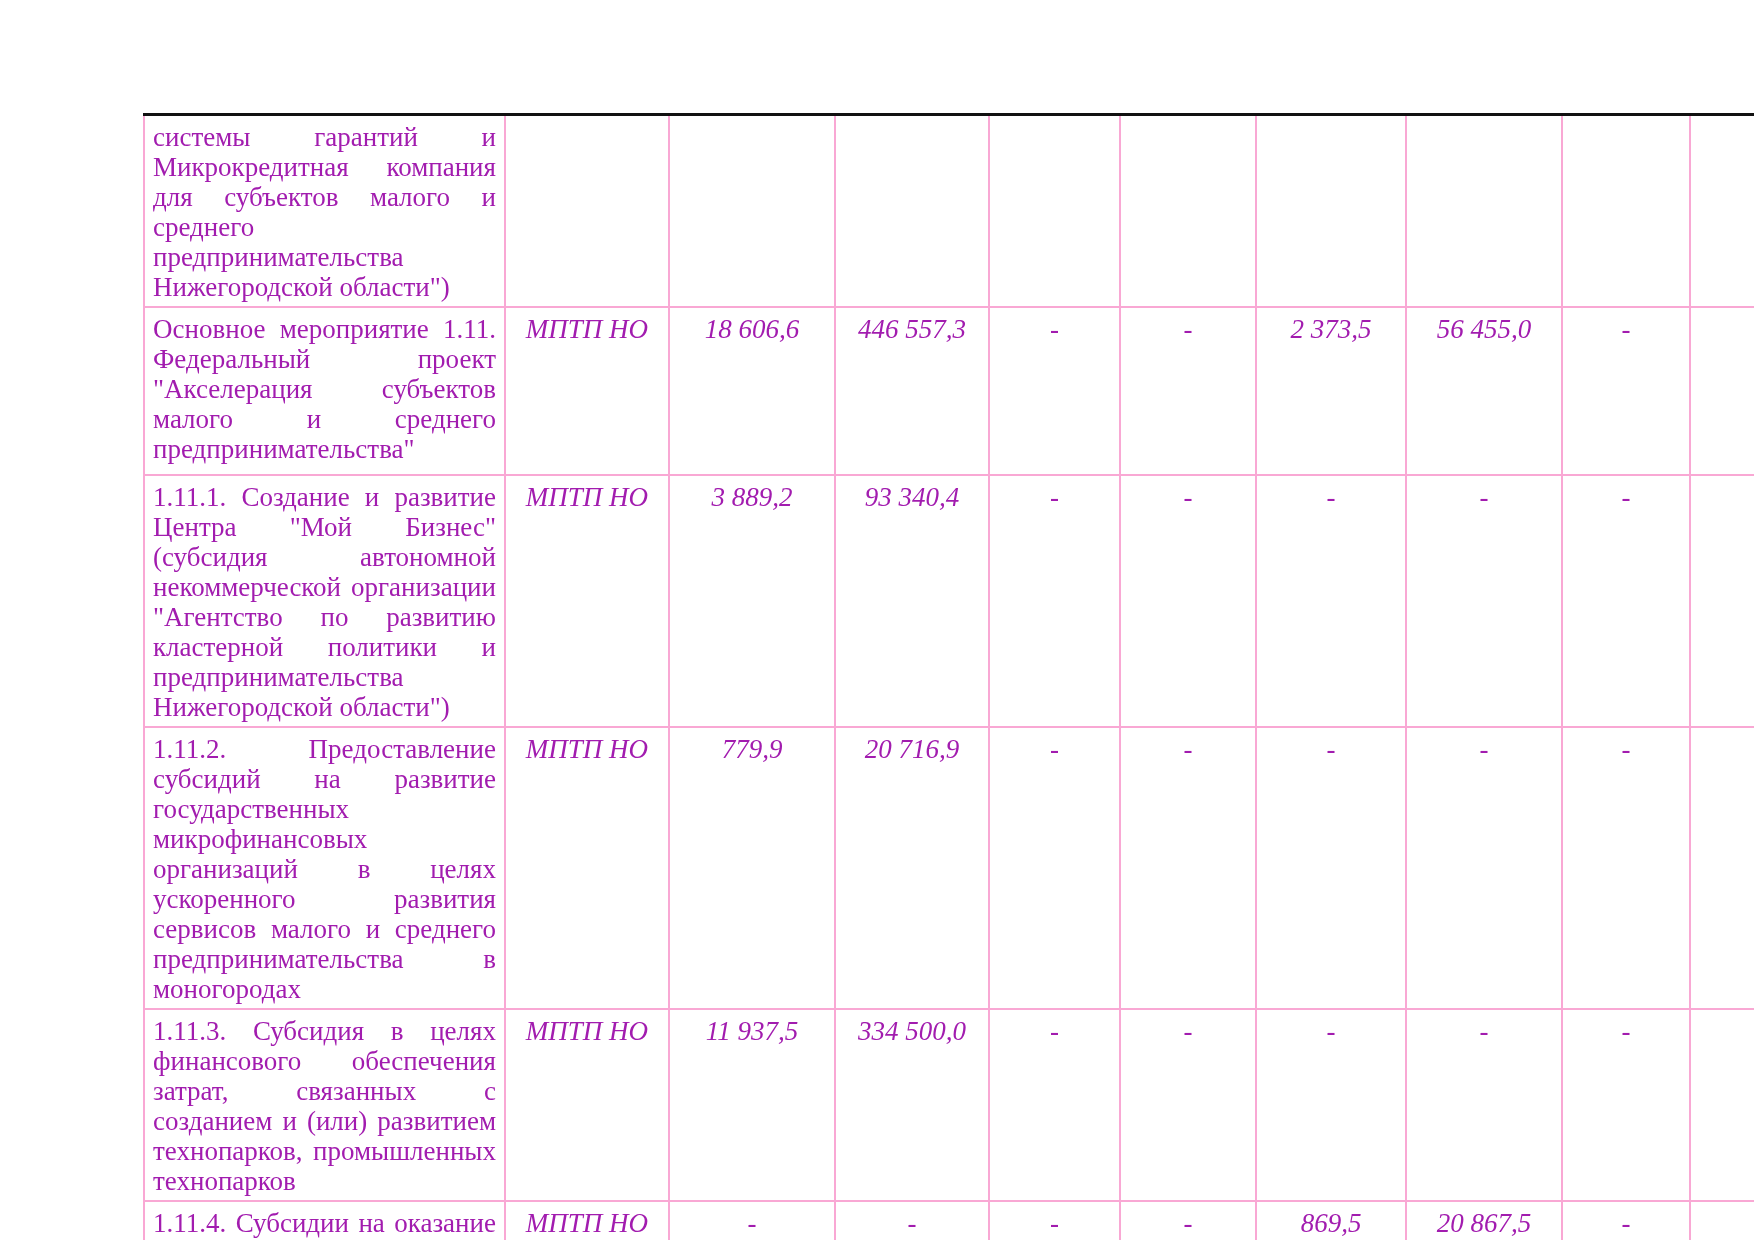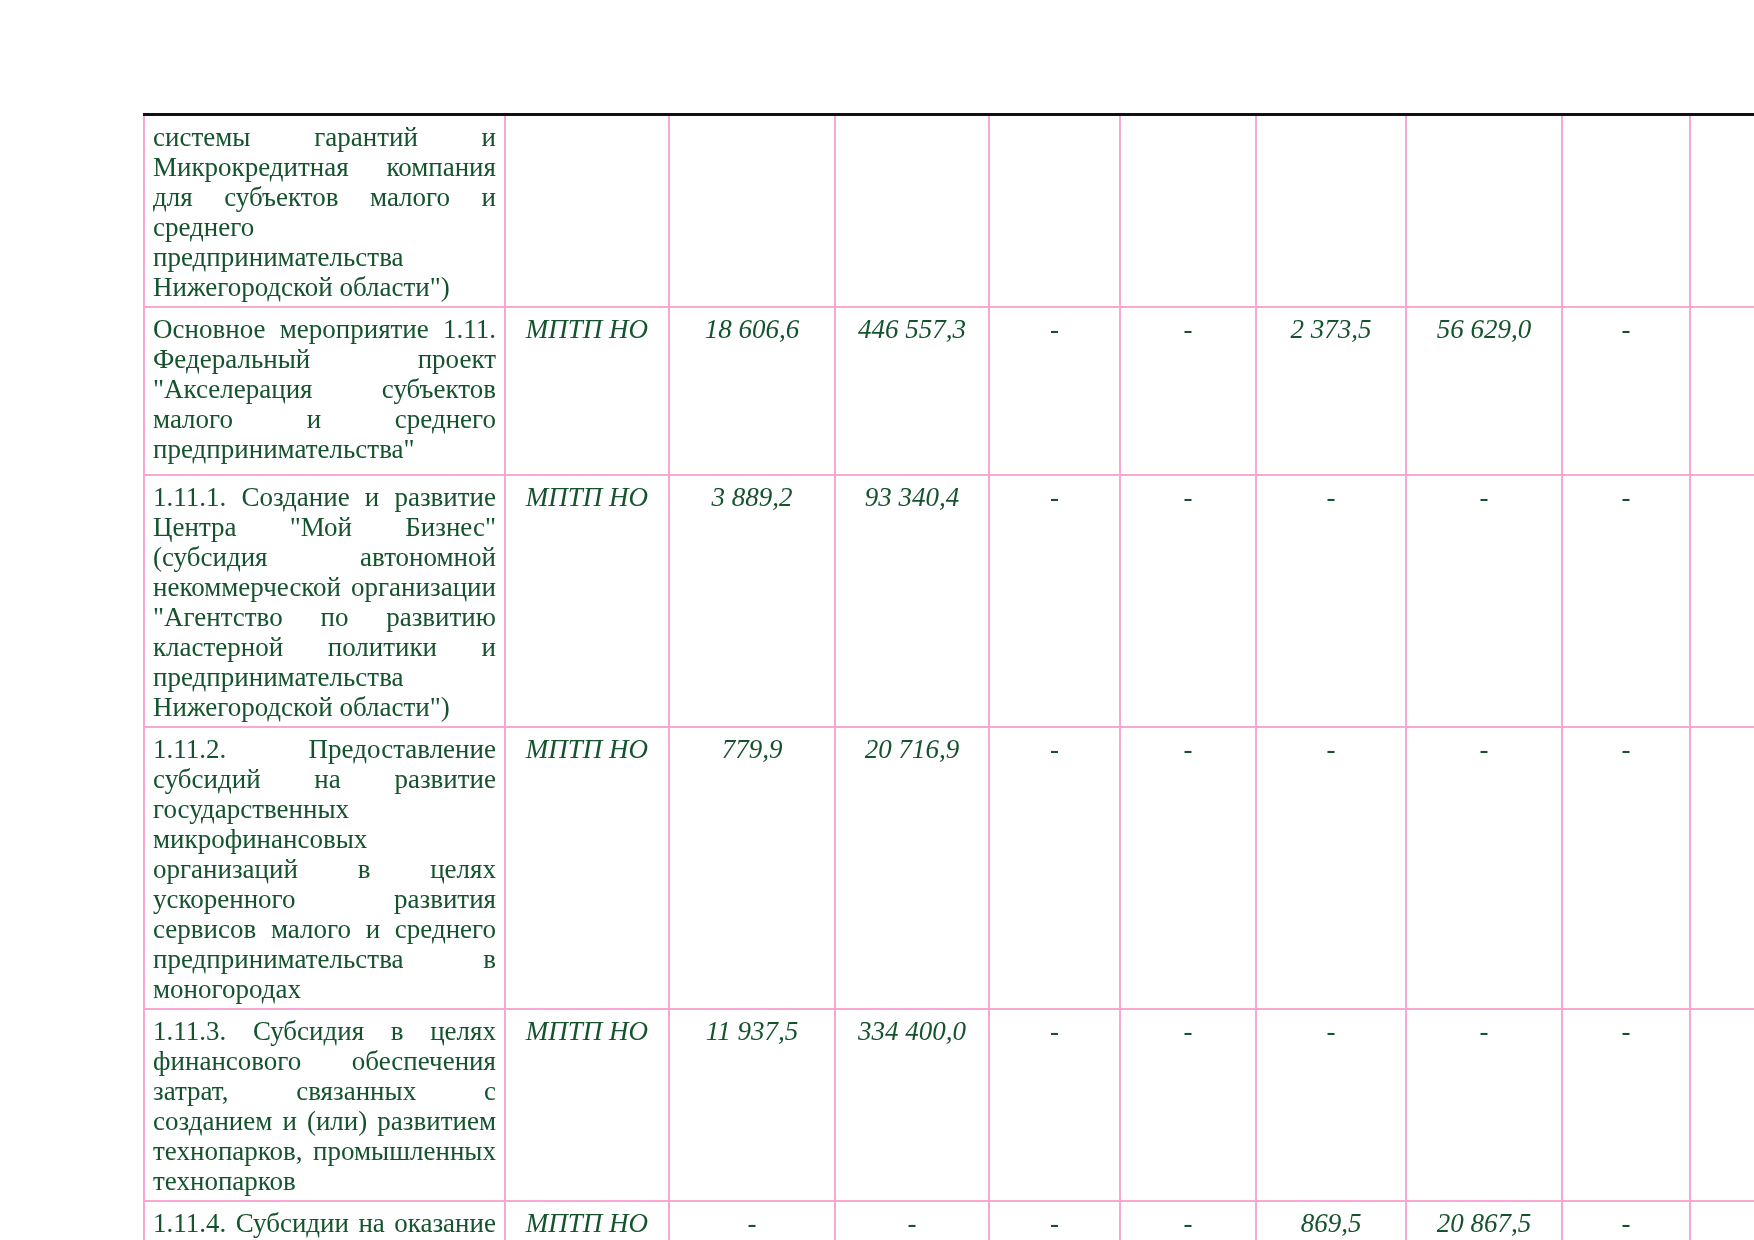--- a/index.html
+++ b/index.html
@@ -7,21 +7,21 @@
     padding: 0;
     background: #ffffff;
   }
   .canvas {
     position: relative;
     width: 1754px;
     height: 1240px;
     background: #ffffff;
     overflow: hidden;
     font-family: "Liberation Serif", "DejaVu Serif", serif;
-    color: #14532d;
+    color: #a21caf;
   }
   table.budget-table {
     position: absolute;
     left: 143px;
     top: 113px;
     border-collapse: collapse;
     table-layout: fixed;
     width: 1666px;
     font-size: 27px;
     line-height: 30px;
@@ -86,21 +86,21 @@
           <td class="c-partial"></td>
         </tr>
         <tr>
           <td class="c-activity">Основное мероприятие 1.11. Федеральный проект "Акселерация субъектов малого и среднего предпринимательства"</td>
           <td class="c-center">МПТП НО</td>
           <td class="c-center">18 606,6</td>
           <td class="c-center">446 557,3</td>
           <td class="c-center">-</td>
           <td class="c-center">-</td>
           <td class="c-center">2 373,5</td>
-          <td class="c-center">56 629,0</td>
+          <td class="c-center">56 455,0</td>
           <td class="c-center">-</td>
           <td class="c-partial"></td>
         </tr>
         <tr>
           <td class="c-activity">1.11.1. Создание и развитие Центра "Мой Бизнес" (субсидия автономной некоммерческой организации "Агентство по развитию кластерной политики и предпринимательства Нижегородской области")</td>
           <td class="c-center">МПТП НО</td>
           <td class="c-center">3 889,2</td>
           <td class="c-center">93 340,4</td>
           <td class="c-center">-</td>
           <td class="c-center">-</td>
@@ -118,21 +118,21 @@
           <td class="c-center">-</td>
           <td class="c-center">-</td>
           <td class="c-center">-</td>
           <td class="c-center">-</td>
           <td class="c-partial"></td>
         </tr>
         <tr>
           <td class="c-activity">1.11.3. Субсидия в целях финансового обеспечения затрат, связанных с созданием и (или) развитием технопарков, промышленных технопарков</td>
           <td class="c-center">МПТП НО</td>
           <td class="c-center">11 937,5</td>
-          <td class="c-center">334 400,0</td>
+          <td class="c-center">334 500,0</td>
           <td class="c-center">-</td>
           <td class="c-center">-</td>
           <td class="c-center">-</td>
           <td class="c-center">-</td>
           <td class="c-center">-</td>
           <td class="c-partial"></td>
         </tr>
         <tr>
           <td class="c-activity">1.11.4. Субсидии на оказание комплекса услуг, сервисов и</td>
           <td class="c-center">МПТП НО</td>

